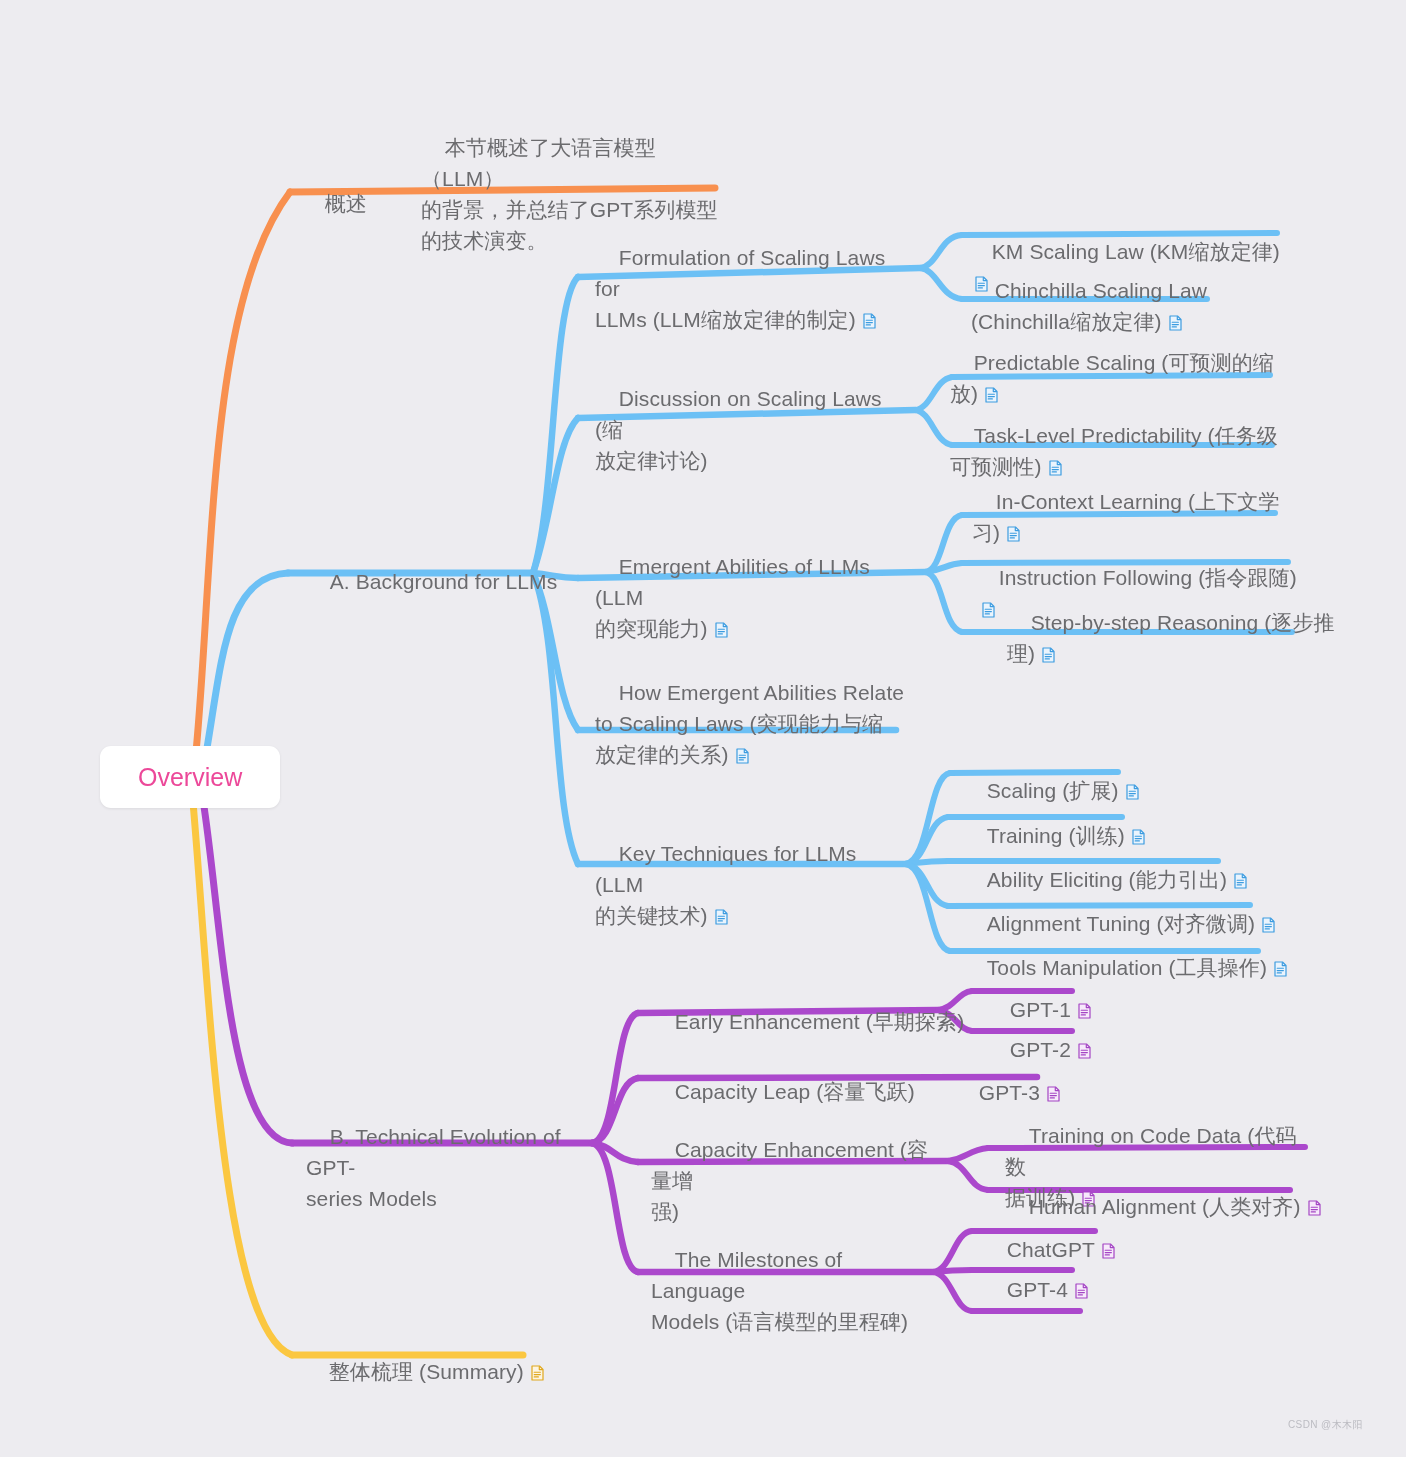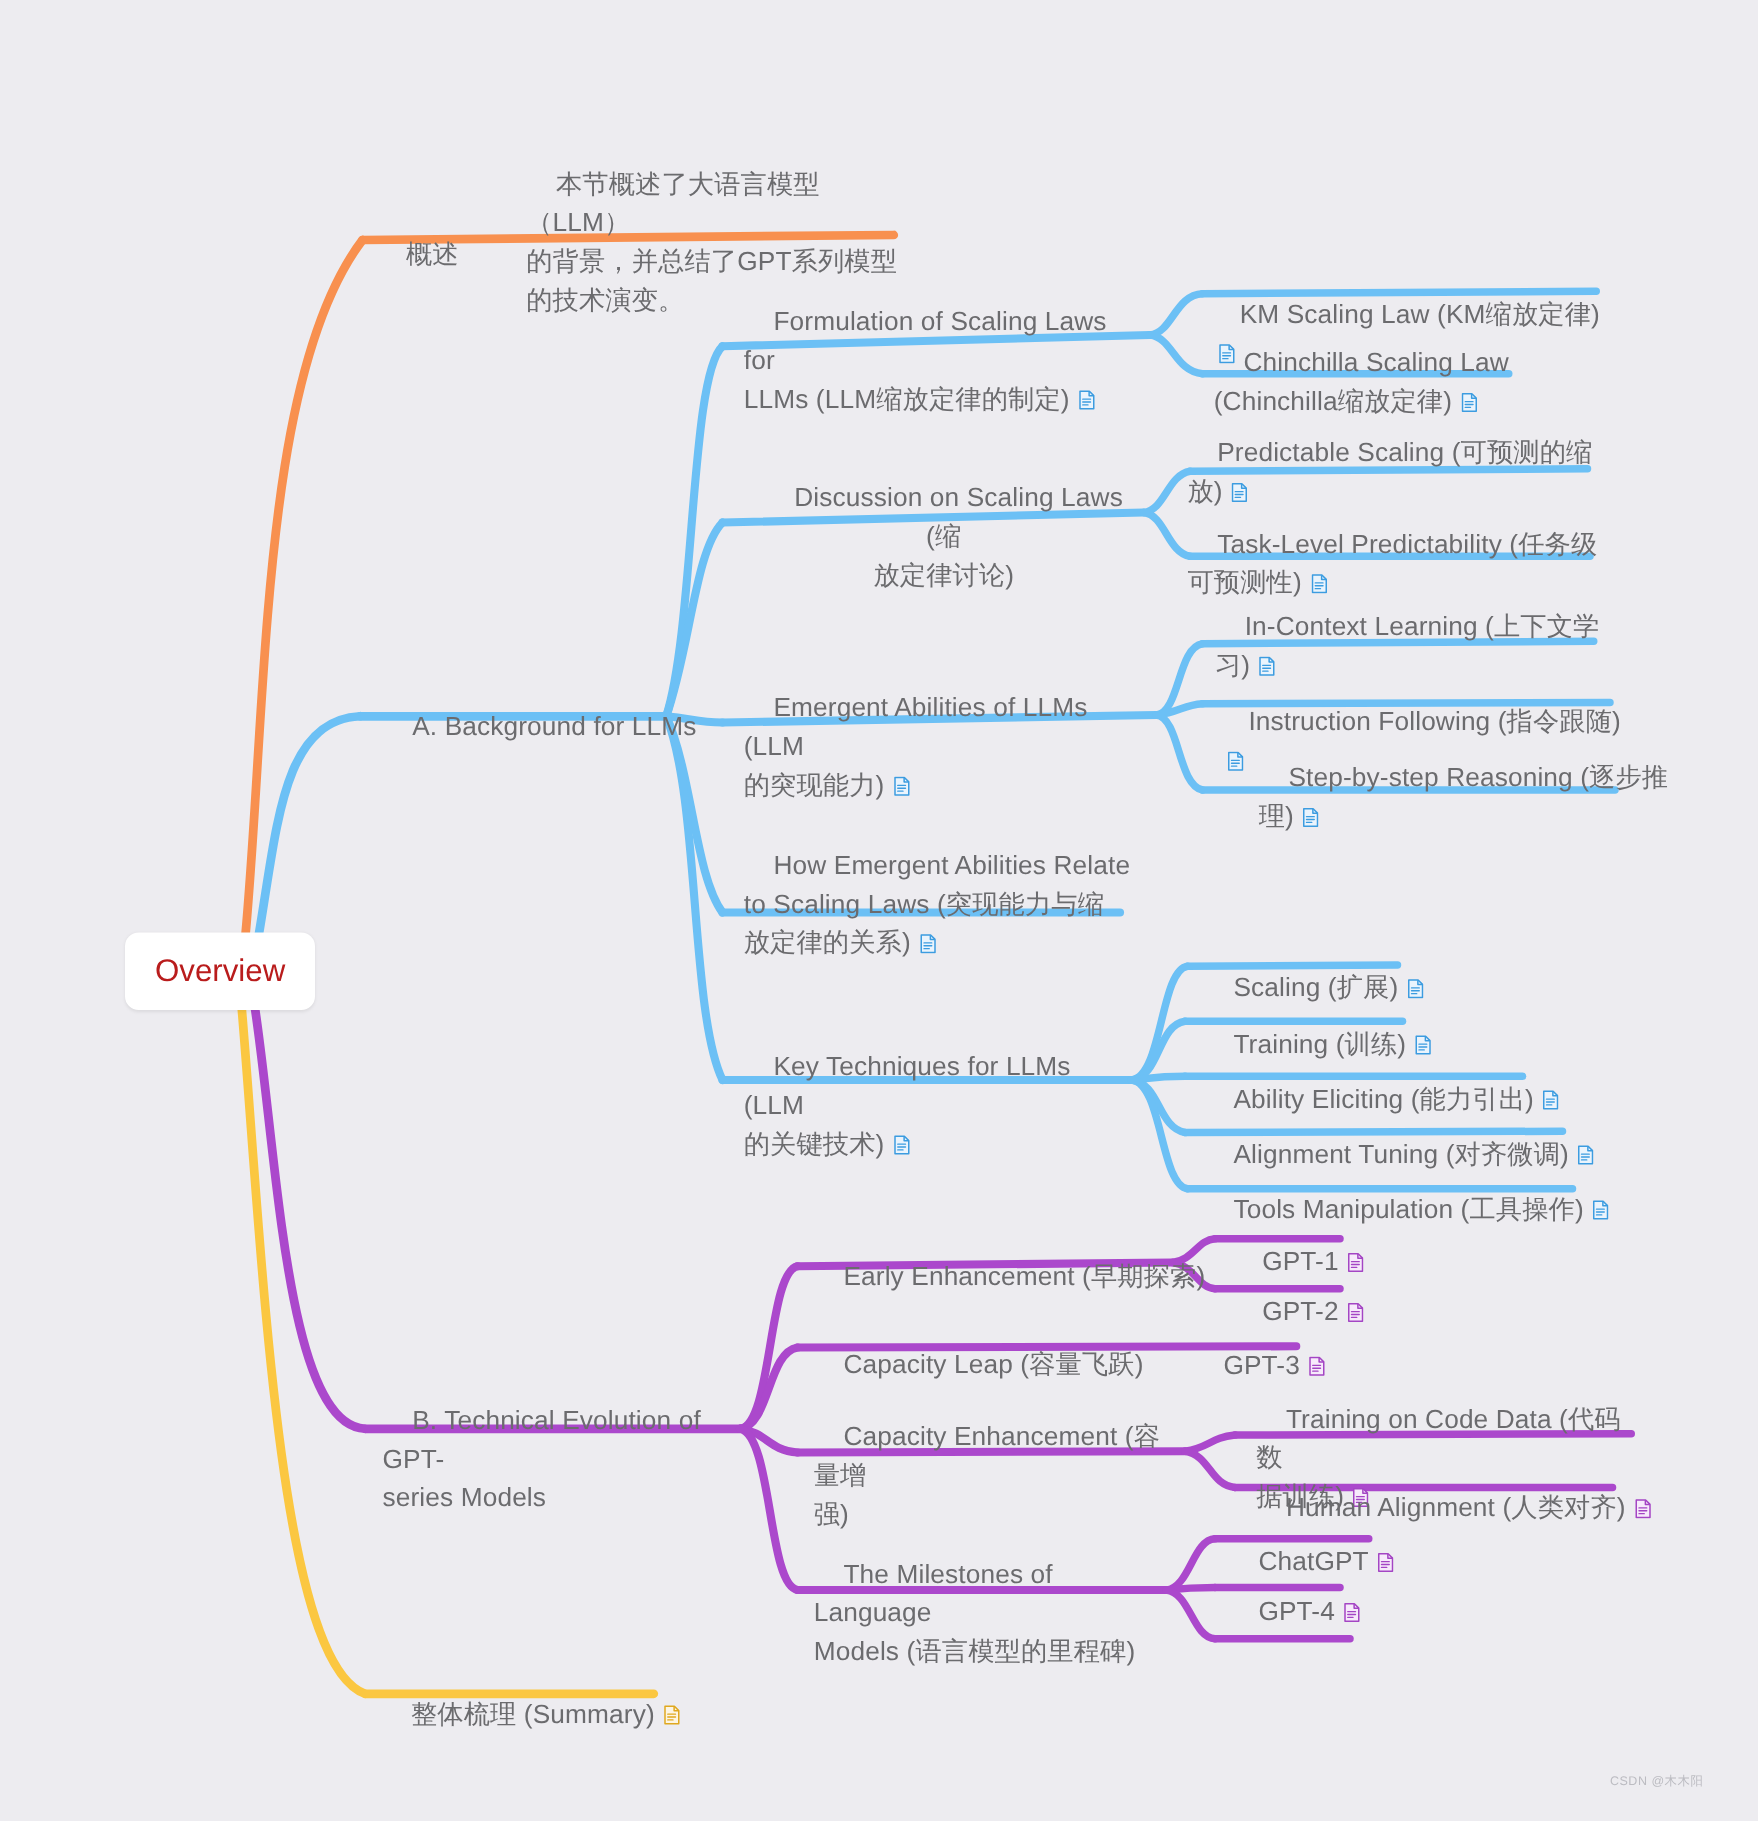--- a/index.html
+++ b/index.html
@@ -36,24 +36,24 @@
     display: inline-block;
     width: 13px;
     height: 16px;
     vertical-align: -2px;
     margin-left: 7px;
   }
   .root {
     position: absolute;
     background: #ffffff;
     border-radius: 11px;
-    color: #b91c1c;
+    color: #ec4899;
     font-size: 25px;
     line-height: 30px;
-    padding: 16px 24px;
+    padding: 16px 38px;
     box-shadow: 0 1px 3px rgba(0,0,0,0.08);
     white-space: nowrap;
   }
   .watermark {
     position: absolute;
     color: #bcbcc2;
     font-size: 10px;
     letter-spacing: 0.4px;
     white-space: nowrap;
   }
@@ -206,21 +206,21 @@
 
   <div class="node" style="left:971px; top:244px; width:300px;">
     <span class="txt">Chinchilla Scaling Law
 (Chinchilla缩放定律)</span><span class="docicon"><svg viewBox="0 0 13 16" xmlns="http://www.w3.org/2000/svg">
           <path d="M1 1h7.5L12 4.5V15H1z" fill="#eaf4fd" stroke="#3c9ce0" stroke-width="1.2" stroke-linejoin="round"></path>
           <path d="M8.3 1.2v3.4H11.8" fill="none" stroke="#3c9ce0" stroke-width="1.2" stroke-linejoin="round"></path>
           <path d="M3.2 7.3h6.2M3.2 9.6h6.2M3.2 11.9h4.2" stroke="#3c9ce0" stroke-width="1.1" stroke-linecap="round"></path>
         </svg></span>
   </div>
 
-  <div class="node" style="left:595px; top:352px; width:320px;text-align:center;">
+  <div class="node" style="left:595px; top:352px; width:320px;">
     <span class="txt">Discussion on Scaling Laws (缩
 放定律讨论)</span>
   </div>
 
   <div class="node" style="left:950px; top:316px; width:330px;">
     <span class="txt">Predictable Scaling (可预测的缩
 放)</span><span class="docicon"><svg viewBox="0 0 13 16" xmlns="http://www.w3.org/2000/svg">
           <path d="M1 1h7.5L12 4.5V15H1z" fill="#eaf4fd" stroke="#3c9ce0" stroke-width="1.2" stroke-linejoin="round"></path>
           <path d="M8.3 1.2v3.4H11.8" fill="none" stroke="#3c9ce0" stroke-width="1.2" stroke-linejoin="round"></path>
           <path d="M3.2 7.3h6.2M3.2 9.6h6.2M3.2 11.9h4.2" stroke="#3c9ce0" stroke-width="1.1" stroke-linecap="round"></path>

